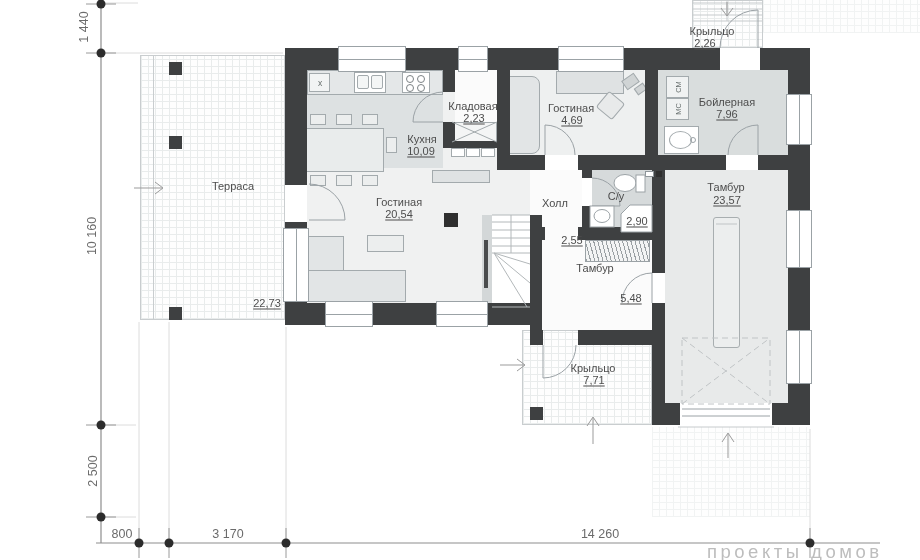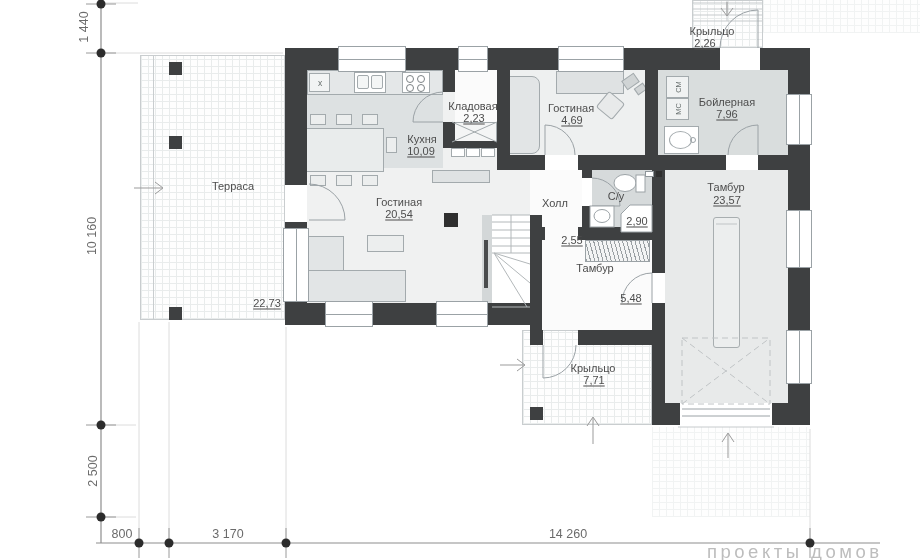--- a/index.html
+++ b/index.html
@@ -259,15 +259,15 @@
   <div class="rlabel" style="left:593px;top:368px">Крыльцо</div>
   <div class="rlabel ra" style="left:594px;top:380px">7,71</div>
   <div class="rlabel" style="left:712px;top:31px">Крыльцо</div>
   <div class="rlabel ra" style="left:705px;top:43px">2,26</div>
 
   <div class="dim v" style="left:84px;top:27px">1 440</div>
   <div class="dim v" style="left:92px;top:236px">10 160</div>
   <div class="dim v" style="left:93px;top:471px">2 500</div>
   <div class="dim" style="left:122px;top:534px">800</div>
   <div class="dim" style="left:228px;top:534px">3 170</div>
-  <div class="dim" style="left:568px;top:534px">14 260</div>
+  <div class="dim" style="left:600px;top:534px">14 260</div>
 
 </div>
 
 </body></html>

